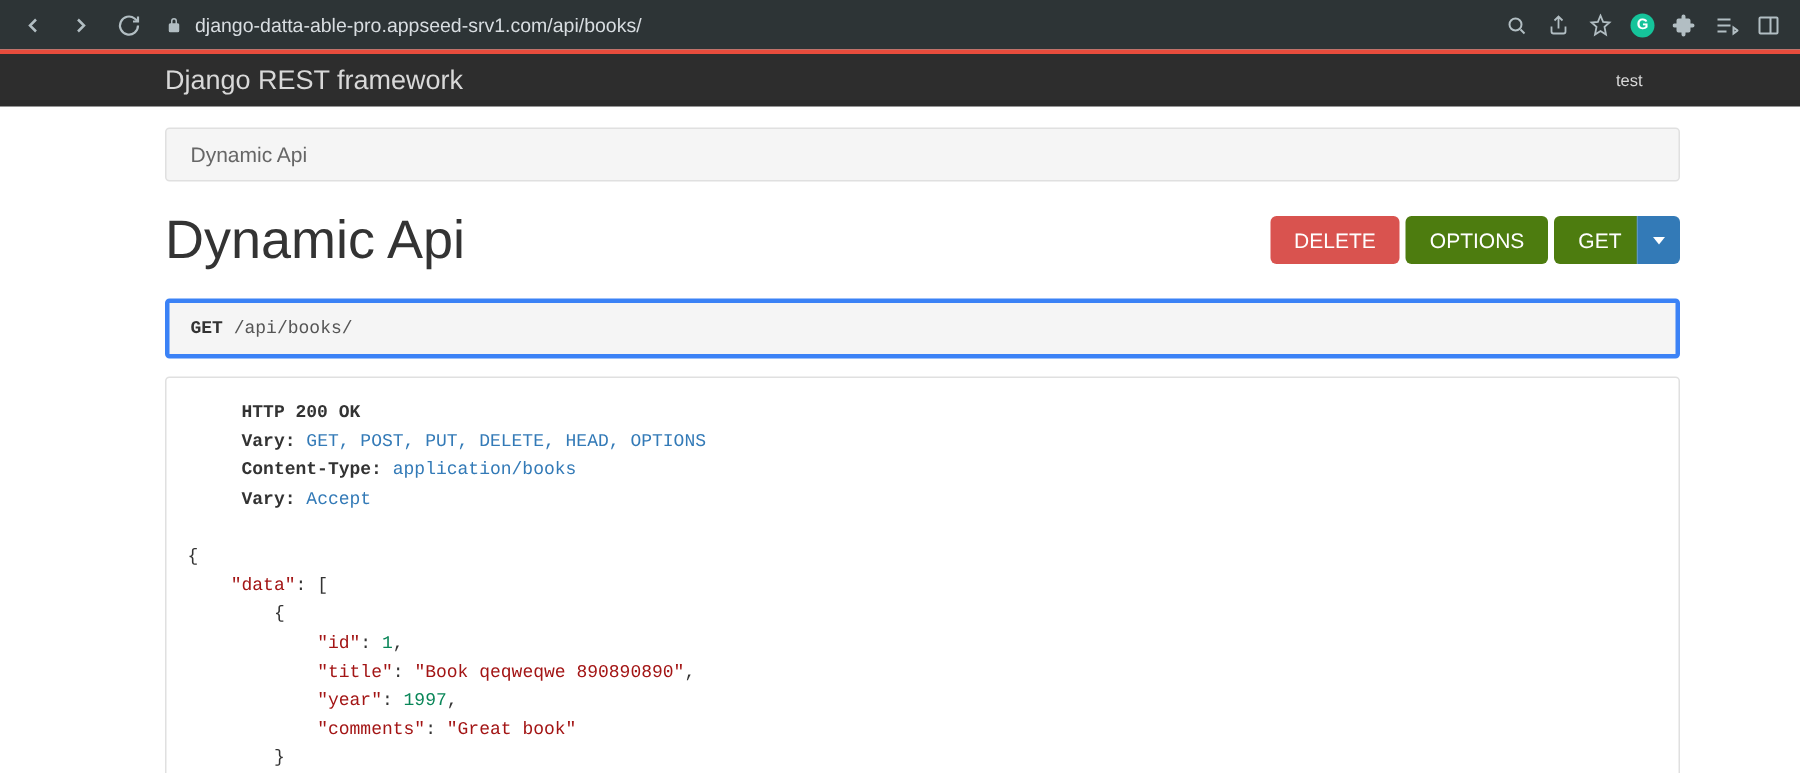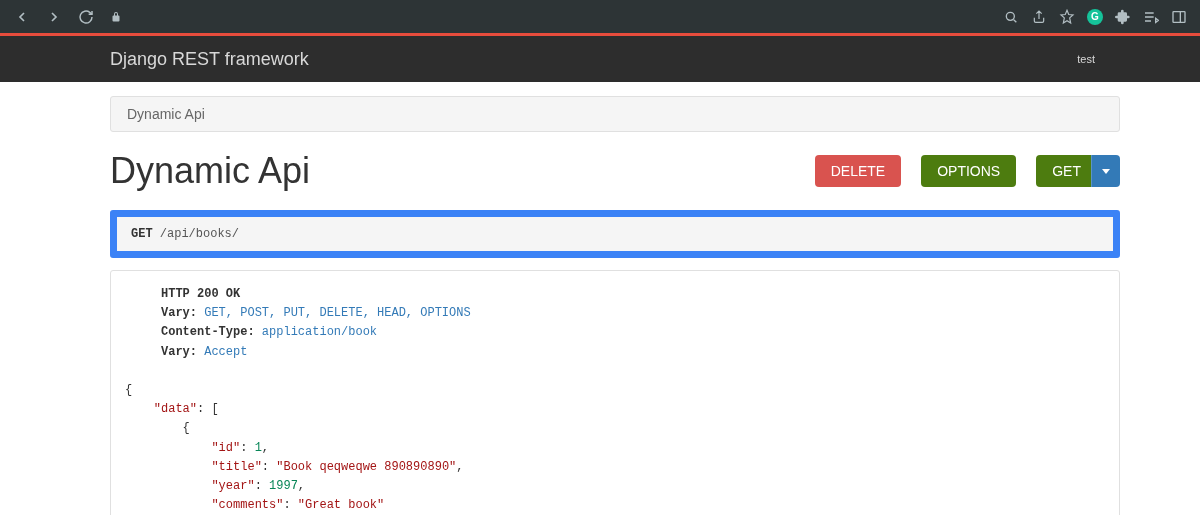--- a/index.html
+++ b/index.html
@@ -12,39 +12,39 @@
   .addr-lock { color: #b2bec3; margin-right: 8px; }
   .addr-lock svg { width: 12px; height: 12px; display: block; }
   .addr-text { color: #d8dde1; font-size: 13px; white-space: nowrap; }
   .browser-right { display: flex; gap: 2px; align-items: center; }
   .browser-icon { width: 26px; height: 26px; display:flex; align-items:center; justify-content:center; color: #b2bec3; }
   .browser-icon svg { width: 16px; height: 16px; }
   .grammarly { width: 16px; height:16px; border-radius:50%; background:#15c39a; display:flex; align-items:center; justify-content:center; color:#fff; font-size:10px; font-weight:bold; }
   
   .red-bar { height: 3px; background: #e74c3c; }
   
-  .drf-nav { background: #2d2d2d; height: 46px; display: flex; align-items: center; padding: 0 105px 0 110px; }
+  .drf-nav { background: #2d2d2d; height: 35px; display: flex; align-items: center; padding: 0 105px 0 110px; }
   .drf-brand { color: #d8d8d8; font-size: 18px; font-weight: 400; }
   .drf-user { margin-left: auto; color: #d8d8d8; font-size: 11px; }
   
   .content { padding: 0 80px 0 110px; }
   
   .breadcrumb-bar { background: #f5f5f5; border: 1px solid #e0e0e0; border-radius: 3px; margin-top: 14px; padding: 9px 16px; font-size: 14px; color: #666; }
   
   .header-row { display: flex; align-items: center; margin-top: 18px; }
   .page-title { font-size: 36px; font-weight: 400; color: #333; }
-  .btn-group { margin-left: auto; display: flex; gap: 20px; }
+  .btn-group { margin-left: auto; display: flex; gap: 4px; }
   .btn { padding: 8px 16px; border-radius: 4px; color: #fff; font-size: 14px; border: none; cursor: pointer; font-weight: 400; display:flex; align-items:center; }
   .btn-danger { background: #d9534f; }
   .btn-primary { background: #4d7c0f; }
   .btn-split { background: #337ab7; padding: 8px 10px; border-left: 1px solid rgba(255,255,255,0.2); margin-left:-8px; border-top-left-radius:0; border-bottom-left-radius:0; }
   .btn-get { border-top-right-radius:0; border-bottom-right-radius:0; padding-right:18px; }
   .caret { width:0; height:0; border-left:4px solid transparent; border-right:4px solid transparent; border-top:5px solid #fff; }
   
-  .req-bar { background: #f5f5f5; border: 7px solid #3b82f6; border-radius: 3px; margin-top: 18px; padding: 10px 14px; font-family: "Courier New", monospace; font-size: 12px; color: #333; }
+  .req-bar { background: #f5f5f5; border: 3px solid #3b82f6; border-radius: 3px; margin-top: 18px; padding: 10px 14px; font-family: "Courier New", monospace; font-size: 12px; color: #333; }
   .req-method { font-weight: bold; }
   .req-path { color: #555; }
   
   .resp-block { border: 1px solid #e0e0e0; border-radius: 3px; margin-top: 12px; padding: 14px 14px 18px; font-family: "Courier New", monospace; font-size: 12px; line-height: 1.6; color: #333; white-space: pre; overflow-x:auto; }
   .hk { font-weight: bold; color: #333; padding-left: 36px; }
   .hv { color: #337ab7; }
   .jkey { color: #a31515; }
   .jstr { color: #a31515; }
   .jnum { color: #098658; }
   .jpunct { color: #333; }
@@ -68,20 +68,21 @@
         <path d="M21 12a9 9 0 1 1-3.4-7L21 8"></path>
         <path d="M21 3v5h-5"></path>
       </svg>
   </div>
   <div class="addr-bar">
     <span class="addr-lock">
       <svg viewBox="0 0 24 24" fill="currentColor">
           <path d="M12 2a4 4 0 0 0-4 4v3H7a2 2 0 0 0-2 2v8a2 2 0 0 0 2 2h10a2 2 0 0 0 2-2v-8a2 2 0 0 0-2-2h-1V6a4 4 0 0 0-4-4zm-2 4a2 2 0 1 1 4 0v3h-4V6z"></path>
         </svg>
     </span>
+    <span class="addr-text">django-datta-able-pro.appseed-srv1.com/api/books/</span>
   </div>
   <div class="browser-right">
     <div class="browser-icon">
       <svg viewBox="0 0 24 24" fill="none" stroke="currentColor" stroke-width="2">
           <circle cx="11" cy="11" r="6"></circle>
           <path d="M20 20l-4-4"></path>
         </svg>
     </div>
     <div class="browser-icon">
       <svg viewBox="0 0 24 24" fill="none" stroke="currentColor" stroke-width="1.8">
@@ -140,21 +141,21 @@
       </div>
     </div>
   </div>
 
   <div class="req-bar">
     <span class="req-method">GET</span> <span class="req-path">/api/books/</span>
   </div>
 
   <div class="resp-block"><span class="hk">HTTP 200 OK</span>
 <span class="hk">Vary:</span> <span class="hv">GET, POST, PUT, DELETE, HEAD, OPTIONS</span>
-<span class="hk">Content-Type:</span> <span class="hv">application/book</span>
+<span class="hk">Content-Type:</span> <span class="hv">application/books</span>
 <span class="hk">Vary:</span> <span class="hv">Accept</span>
 
 <span class="jpunct">{</span>
     <span class="jkey">"data"</span><span class="jpunct">: [</span>
         <span class="jpunct">{</span>
             <span class="jkey">"id"</span><span class="jpunct">: </span><span class="jnum">1</span><span class="jpunct">,</span>
             <span class="jkey">"title"</span><span class="jpunct">: </span><span class="jstr">"Book qeqweqwe 890890890"</span><span class="jpunct">,</span>
             <span class="jkey">"year"</span><span class="jpunct">: </span><span class="jnum">1997</span><span class="jpunct">,</span>
             <span class="jkey">"comments"</span><span class="jpunct">: </span><span class="jstr">"Great book"</span>
         <span class="jpunct">}</span>

